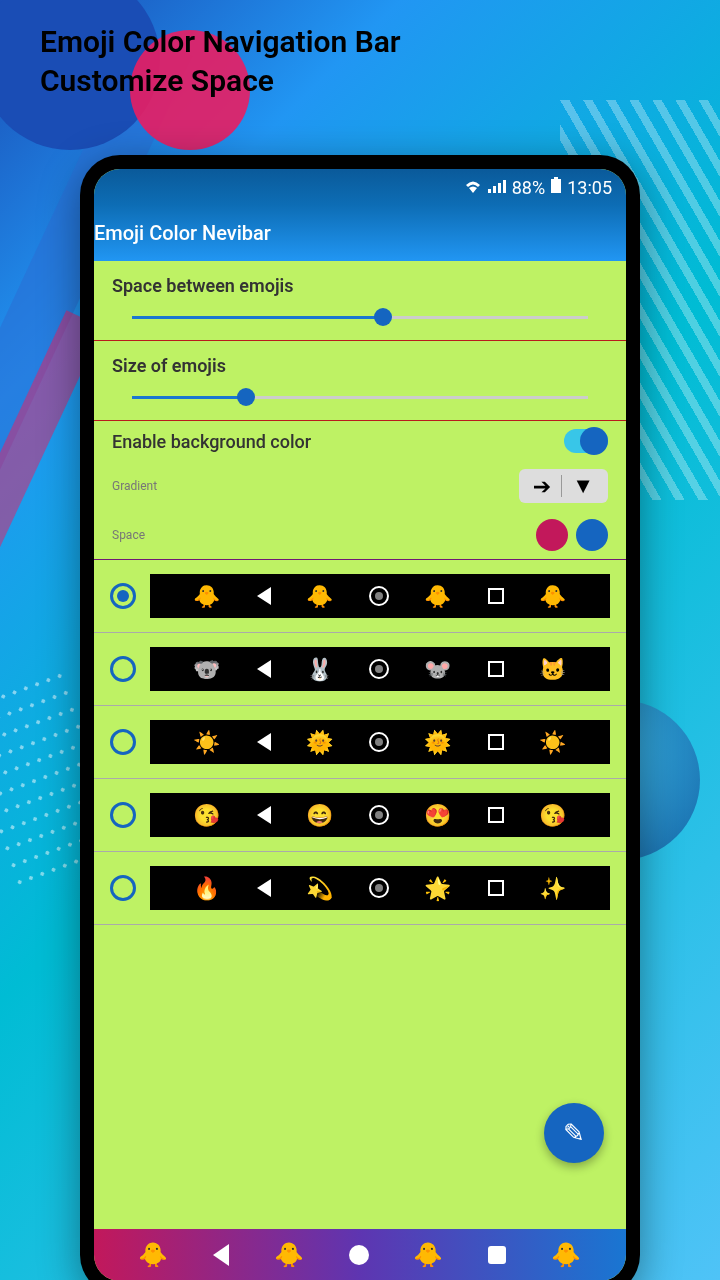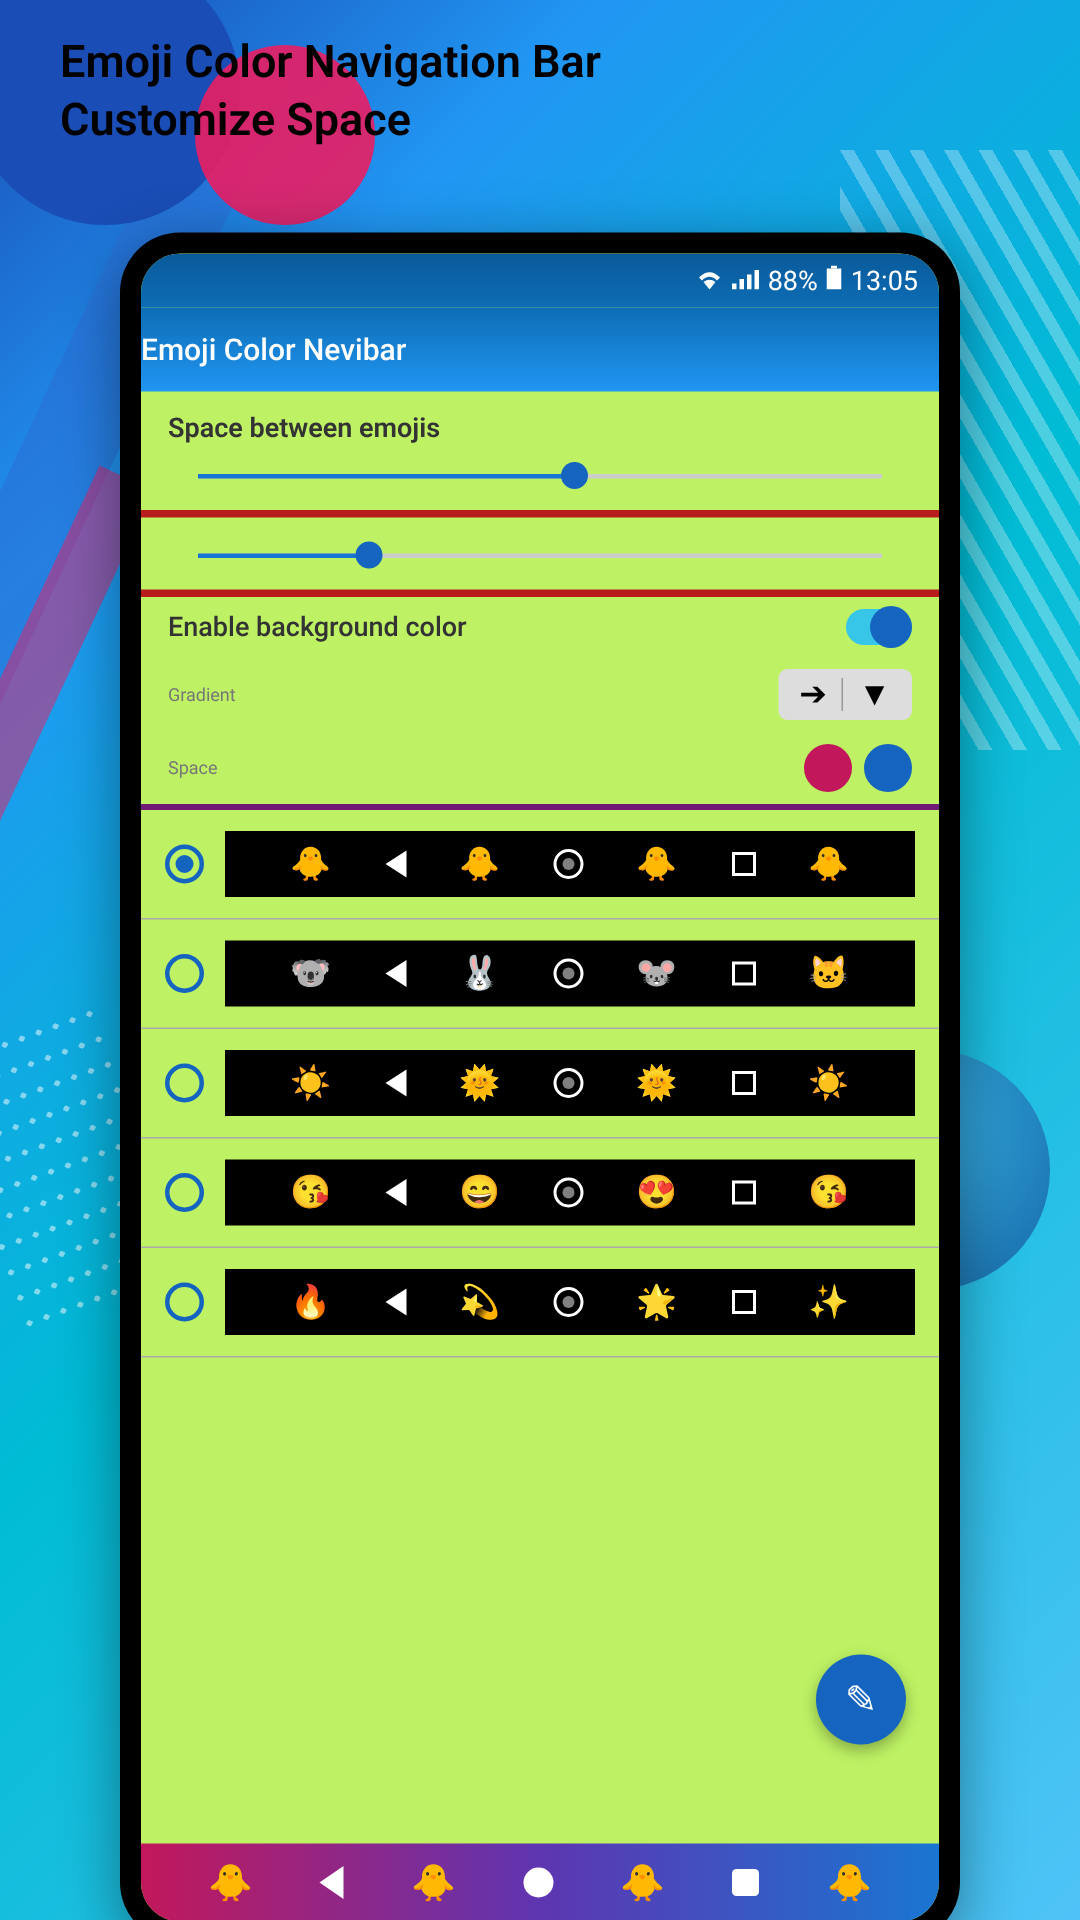--- a/index.html
+++ b/index.html
@@ -87,21 +87,21 @@
   justify-content: flex-start;
   color: #fff;
   font-size: 20px;
   font-weight: 500;
 }
 
 .content { flex: 1; overflow: hidden; }
 
 .section {
   padding: 14px 18px 12px;
-  border-bottom: 5px solid #b91c1c;
+  border-bottom: 1px solid #b91c1c;
 }
 .section-label {
   font-size: 18px;
   font-weight: 600;
   color: #333;
   margin-bottom: 10px;
 }
 
 .slider {
   height: 22px;
@@ -289,29 +289,30 @@
         <div class="section-label">Space between emojis</div>
         <div class="slider">
           <div class="slider-track">
             <div class="slider-fill" style="width:55%"></div>
             <div class="slider-thumb" style="left:55%"></div>
           </div>
         </div>
       </div>
 
       <div class="section">
+        <div class="section-label">Size of emojis</div>
         <div class="slider">
           <div class="slider-track">
             <div class="slider-fill" style="width:25%"></div>
             <div class="slider-thumb" style="left:25%"></div>
           </div>
         </div>
       </div>
 
-      <div style="border-bottom:4px solid #701a75">
+      <div style="border-bottom:1px solid #701a75">
         <div class="row">
           <span class="row-label">Enable background color</span>
           <div class="toggle"></div>
         </div>
         <div class="row">
           <span class="row-sublabel">Gradient</span>
           <div class="gradient-btn">
             <span>➔</span>
             <div class="divider"></div>
             <span>▼</span>

